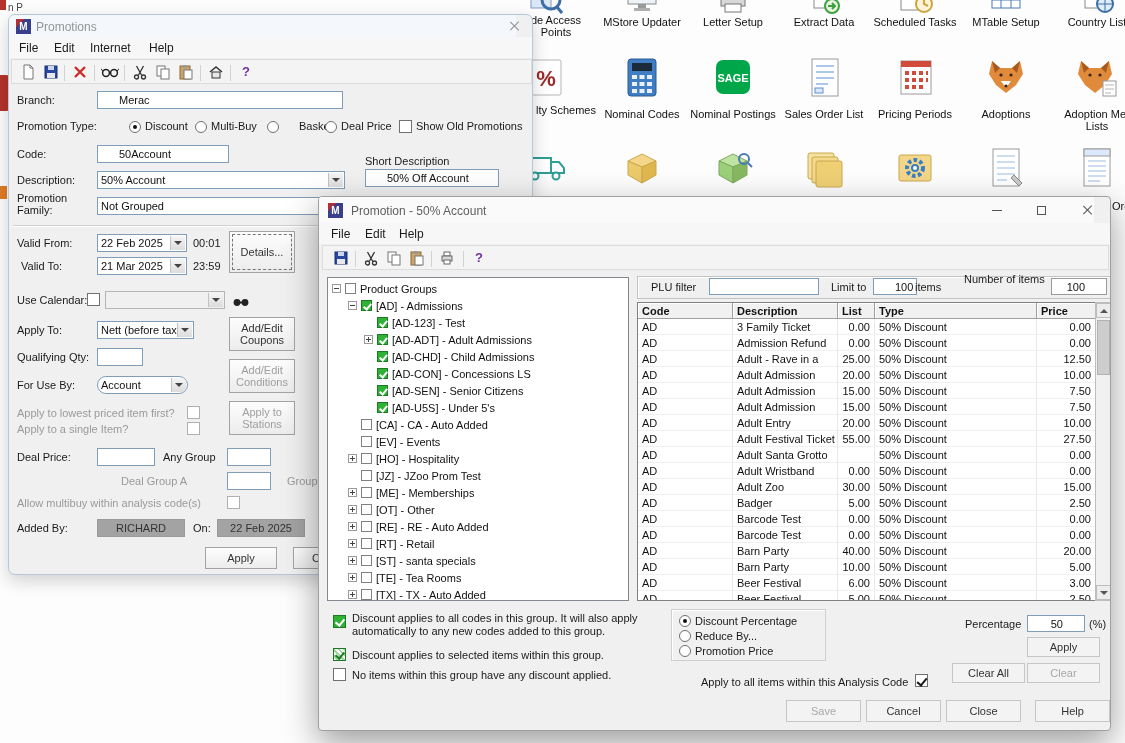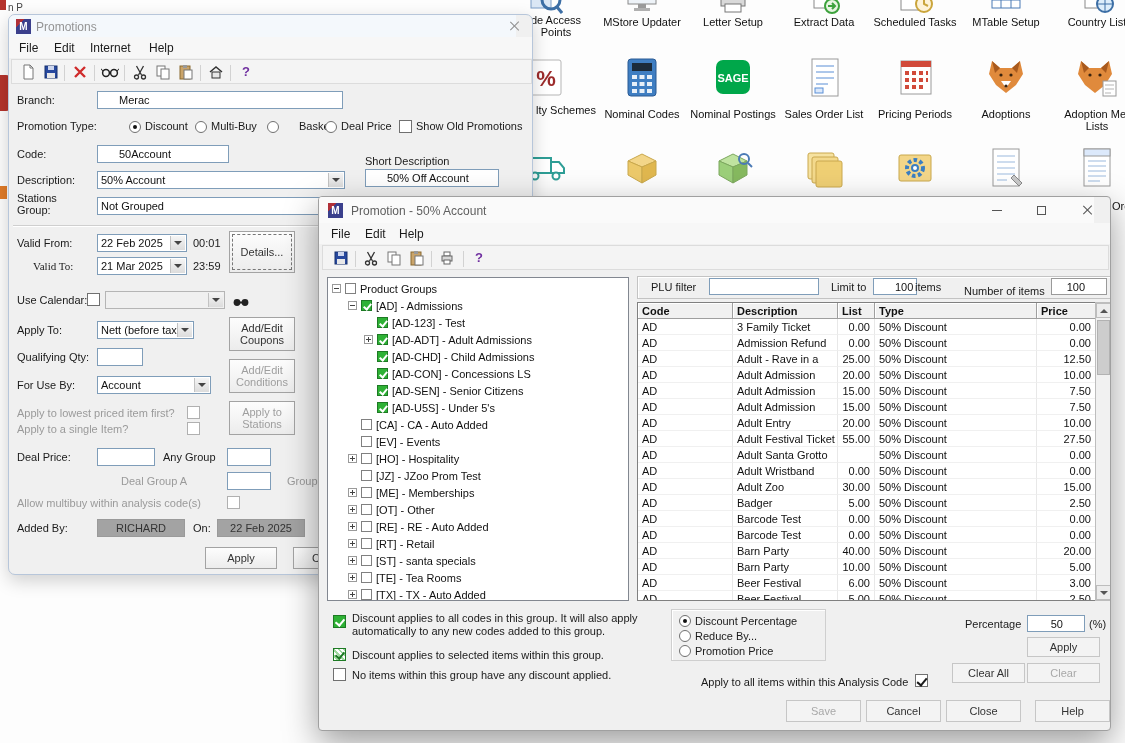--- a/index.html
+++ b/index.html
@@ -456,37 +456,37 @@
 
     <span class="lbl" style="left:8px;top:159px;">Description:</span>
     <div class="combo" style="left:88px;top:156px;width:248px;height:18px;">
         <span>50% Account</span>
         <span class="arr"></span>
       </div>
 
     <span class="lbl" style="left:356px;top:140px;">Short Description</span>
     <div class="field" style="left:356px;top:154px;width:134px;height:18px;">50% Off Account</div>
 
-    <span class="lbl" style="left:8px;top:177px;width:56px;white-space:normal;line-height:12px;">Stations Group:</span>
+    <span class="lbl" style="left:8px;top:177px;width:56px;white-space:normal;line-height:12px;">Promotion Family:</span>
     <div class="combo" style="left:88px;top:182px;width:248px;height:18px;">
         <span>Not Grouped</span>
         <span class="arr"></span>
       </div>
 
     <div class="etchh" style="left:4px;top:210px;width:515px;"></div>
 
     <span class="lbl" style="left:8px;top:222px;">Valid From:</span>
     <div class="combo" style="left:88px;top:219px;width:90px;height:18px;">
         <span>22 Feb 2025</span>
         <span class="arr"></span>
       </div>
     <span class="lbl" style="left:184px;top:222px;">00:01</span>
     <div class="btn focus" style="left:220px;top:216px;width:66px;height:42px;">Details...</div>
 
-    <span class="lbl" style="left:24px;top:245px;font-family:Liberation Serif, serif;">Valid To:</span>
+    <span class="lbl" style="left:12px;top:245px;">Valid To:</span>
     <div class="combo" style="left:88px;top:242px;width:90px;height:18px;">
         <span>21 Mar 2025</span>
         <span class="arr"></span>
       </div>
     <span class="lbl" style="left:184px;top:245px;">23:59</span>
 
     <span class="lbl" style="left:8px;top:279px;">Use Calendar:</span>
     <span class="chk" style="left:78px;top:278px;"></span>
     <div class="combo dis" style="left:96px;top:276px;width:120px;height:18px;">
         <span class="arr"></span>
@@ -501,21 +501,21 @@
     <div class="combo" style="left:88px;top:306px;width:97px;height:18px;">
         <span>Nett (before tax)</span>
         <span class="arr"></span>
       </div>
     <div class="btn" style="left:220px;top:302px;width:66px;height:34px;white-space:normal;padding:2px 8px;">Add/Edit Coupons</div>
 
     <span class="lbl" style="left:8px;top:336px;">Qualifying Qty:</span>
     <div class="field" style="left:88px;top:333px;width:46px;height:18px;"></div>
 
     <span class="lbl" style="left:8px;top:364px;">For Use By:</span>
-    <div class="combo" style="left:88px;top:361px;width:114px;height:18px;">
+    <div class="combo" style="left:88px;top:361px;width:91px;height:18px;border-radius:9px;">
         <span>Account</span>
         <span class="arr"></span>
       </div>
     <div class="btn dis" style="left:220px;top:344px;width:66px;height:34px;white-space:normal;padding:2px 8px;">Add/Edit Conditions</div>
 
     <span class="lbl gray" style="left:8px;top:392px;">Apply to lowest priced item first?</span>
     <span class="chk" style="left:178px;top:391px;border-color:#b0b0b0;"></span>
     <span class="lbl gray" style="left:8px;top:408px;">Apply to a single Item?</span>
     <span class="chk" style="left:178px;top:407px;border-color:#b0b0b0;"></span>
     <div class="btn dis" style="left:220px;top:386px;width:66px;height:34px;white-space:normal;padding:2px 8px;">Apply to Stations</div>
@@ -738,21 +738,21 @@
         </div>
 
     </div>
 
     <div class="gbox" style="left:318px;top:79px;width:475px;height:23px;border-color:#c3c3c3;"></div>
     <span class="lbl" style="left:332px;top:84px;">PLU filter</span>
     <div class="field" style="left:390px;top:81px;width:110px;height:17px;"></div>
     <span class="lbl" style="left:512px;top:84px;">Limit to</span>
     <div class="field" style="left:554px;top:81px;width:34px;height:17px;">100</div>
     <span class="lbl" style="left:596px;top:84px;">items</span>
-    <span class="lbl" style="left:645px;top:88px;">Number of items</span>
+    <span class="lbl" style="left:645px;top:76px;">Number of items</span>
     <div class="field right" style="left:732px;top:81px;width:56px;height:17px;border-color:#9a9a9a;">100</div>
 
     <div class="tablewrap" style="left:318px;top:105px;width:459px;height:299px;">
       <div class="thead">
         <span class="th w-code">Code</span>
         <span class="th w-desc">Description</span>
         <span class="th w-list">List</span>
         <span class="th w-type">Type</span>
         <span class="th w-price">Price</span>
       </div>

